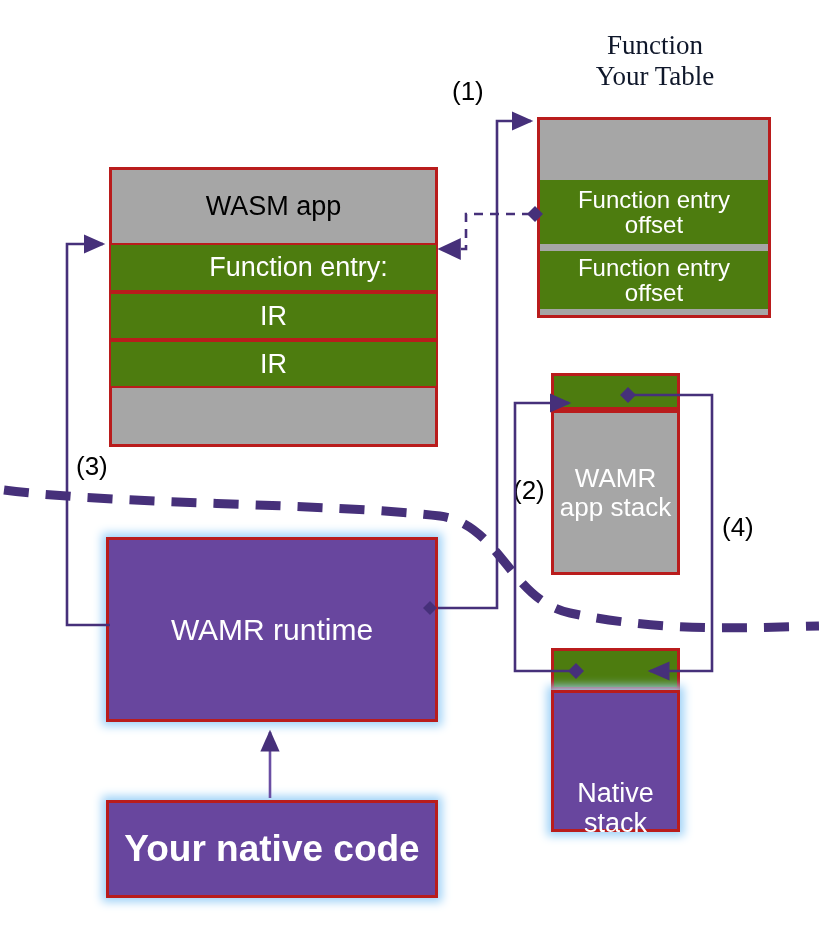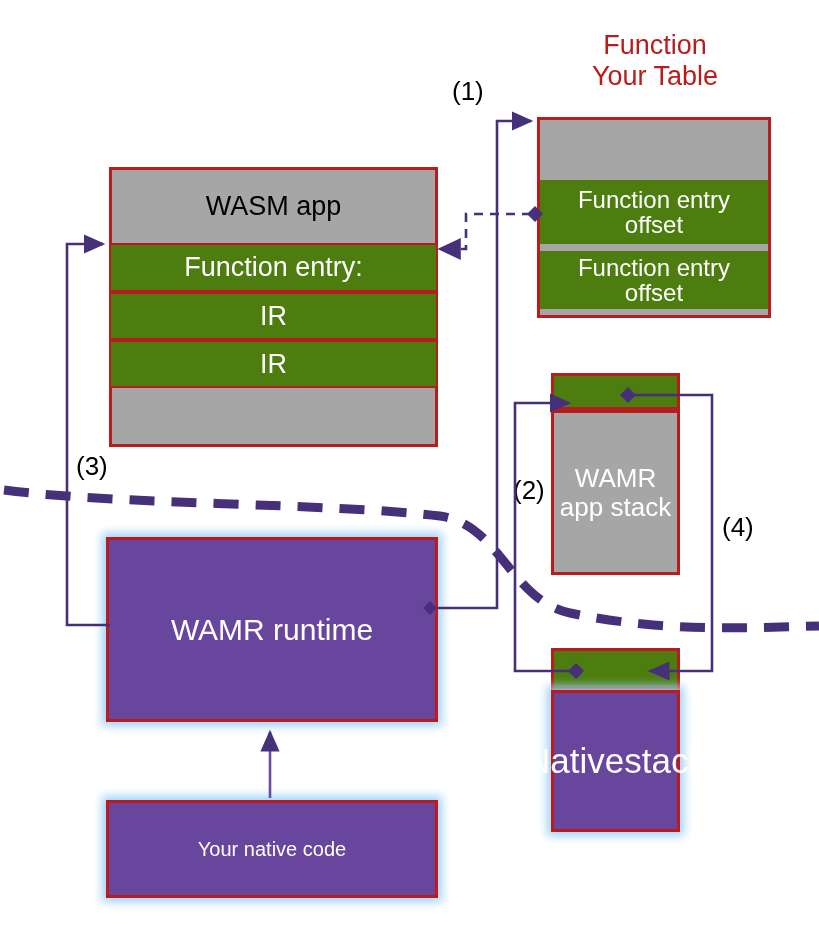--- a/index.html
+++ b/index.html
@@ -1,19 +1,19 @@
 <!DOCTYPE html>
 <html><head>
 <meta charset="utf-8">
 <style>
   html,body{margin:0;padding:0;background:#ffffff;}
   body{width:819px;height:925px;overflow:hidden;font-family:"Liberation Sans",sans-serif;}
   #stage{position:relative;width:819px;height:925px;background:#fff;}
   .box{position:absolute;box-sizing:border-box;}
-  .lbl{position:absolute;color:#b91c1c;font-size:27px;line-height:1.15;text-align:center;}
+  .lbl{position:absolute;color:#0f172a;font-size:27px;line-height:1.15;text-align:center;font-family:Liberation Serif, serif;}
   .bnum{position:absolute;color:#000;font-size:26px;font-family:"Liberation Sans",sans-serif;}
   .outline{border:3px solid #b91c1c;}
   .gray{background:#a6a6a6;}
   .cyan{background:#4d7c0f;}
   .purple{background:#68469e;}
   .celltxt{display:flex;align-items:center;justify-content:center;width:100%;height:100%;
            text-align:center;color:#ffffff;}
   .glow{box-shadow:0 0 9px 4px #9fd2f7;}
   svg.lines{position:absolute;left:0;top:0;width:819px;height:925px;overflow:visible;}
 </style>
@@ -46,52 +46,52 @@
         <span>offset</span>
       </div>
     </div>
   </div>
 
   <div class="box outline" style="left:109px;top:167px;width:329px;height:280px;background:#a6a6a6;">
     <div class="celltxt" style="position:absolute;left:0;top:0;width:323px;height:73px;color:#000;font-size:27px;">
       <span>WASM app</span>
     </div>
     <div class="box cyan outline" style="left:-3px;top:73px;width:329px;height:49px;border-width:2px;">
-      <div class="celltxt" style="font-size:27px;">Function entry:</div>
+      <div class="celltxt" style="font-size:27px;padding-left:25px;">Function entry:</div>
     </div>
     <div class="box cyan outline" style="left:-3px;top:122px;width:329px;height:48px;border-width:2px;">
       <div class="celltxt" style="font-size:27px;">IR</div>
     </div>
     <div class="box cyan outline" style="left:-3px;top:170px;width:329px;height:48px;border-width:2px;">
       <div class="celltxt" style="font-size:27px;">IR</div>
     </div>
   </div>
 
   <div class="box cyan outline" style="left:551px;top:373px;width:129px;height:37px;border-width:3px;"></div>
   <div class="box gray outline" style="left:551px;top:410px;width:129px;height:165px;border-width:3px;">
     <div class="celltxt" style="flex-direction:column;font-size:26px;line-height:1.1;">
       <span>WAMR</span>
       <span>app stack</span>
     </div>
   </div>
 
   <div class="box cyan outline" style="left:551px;top:648px;width:129px;height:42px;border-width:3px;"></div>
   <div class="box purple outline glow" style="left:551px;top:690px;width:129px;height:142px;border-width:3px;">
-    <div class="celltxt" style="flex-direction:row;font-size:35px;line-height:1.1;">
+    <div class="celltxt" style="flex-direction:column;font-size:27px;line-height:1.1;margin-top:48px;">
       <span>Native</span>
       <span>stack</span>
     </div>
   </div>
 
   <div class="box purple outline glow" style="left:106px;top:537px;width:332px;height:185px;border-width:3px;">
     <div class="celltxt" style="font-size:30px;">WAMR runtime</div>
   </div>
 
   <div class="box purple outline glow" style="left:106px;top:800px;width:332px;height:98px;border-width:3px;">
-    <div class="celltxt" style="font-size:20px;">Your native code</div>
+    <div class="celltxt" style="font-size:37px;font-weight:bold;">Your native code</div>
   </div>
 
   <svg class="lines" viewBox="0 0 819 925" xmlns="http://www.w3.org/2000/svg">
     <defs>
       <marker id="ah" markerWidth="9" markerHeight="9" refX="7.5" refY="4.5" orient="auto" markerUnits="strokeWidth">
         <path d="M0,0.8 L8.4,4.5 L0,8.2 z" fill="#46307a"></path>
       </marker>
       <marker id="ahd" markerWidth="10" markerHeight="10" refX="8" refY="5" orient="auto" markerUnits="strokeWidth">
         <path d="M0,0.8 L9,5 L0,9.2 z" fill="#46307a"></path>
       </marker>

